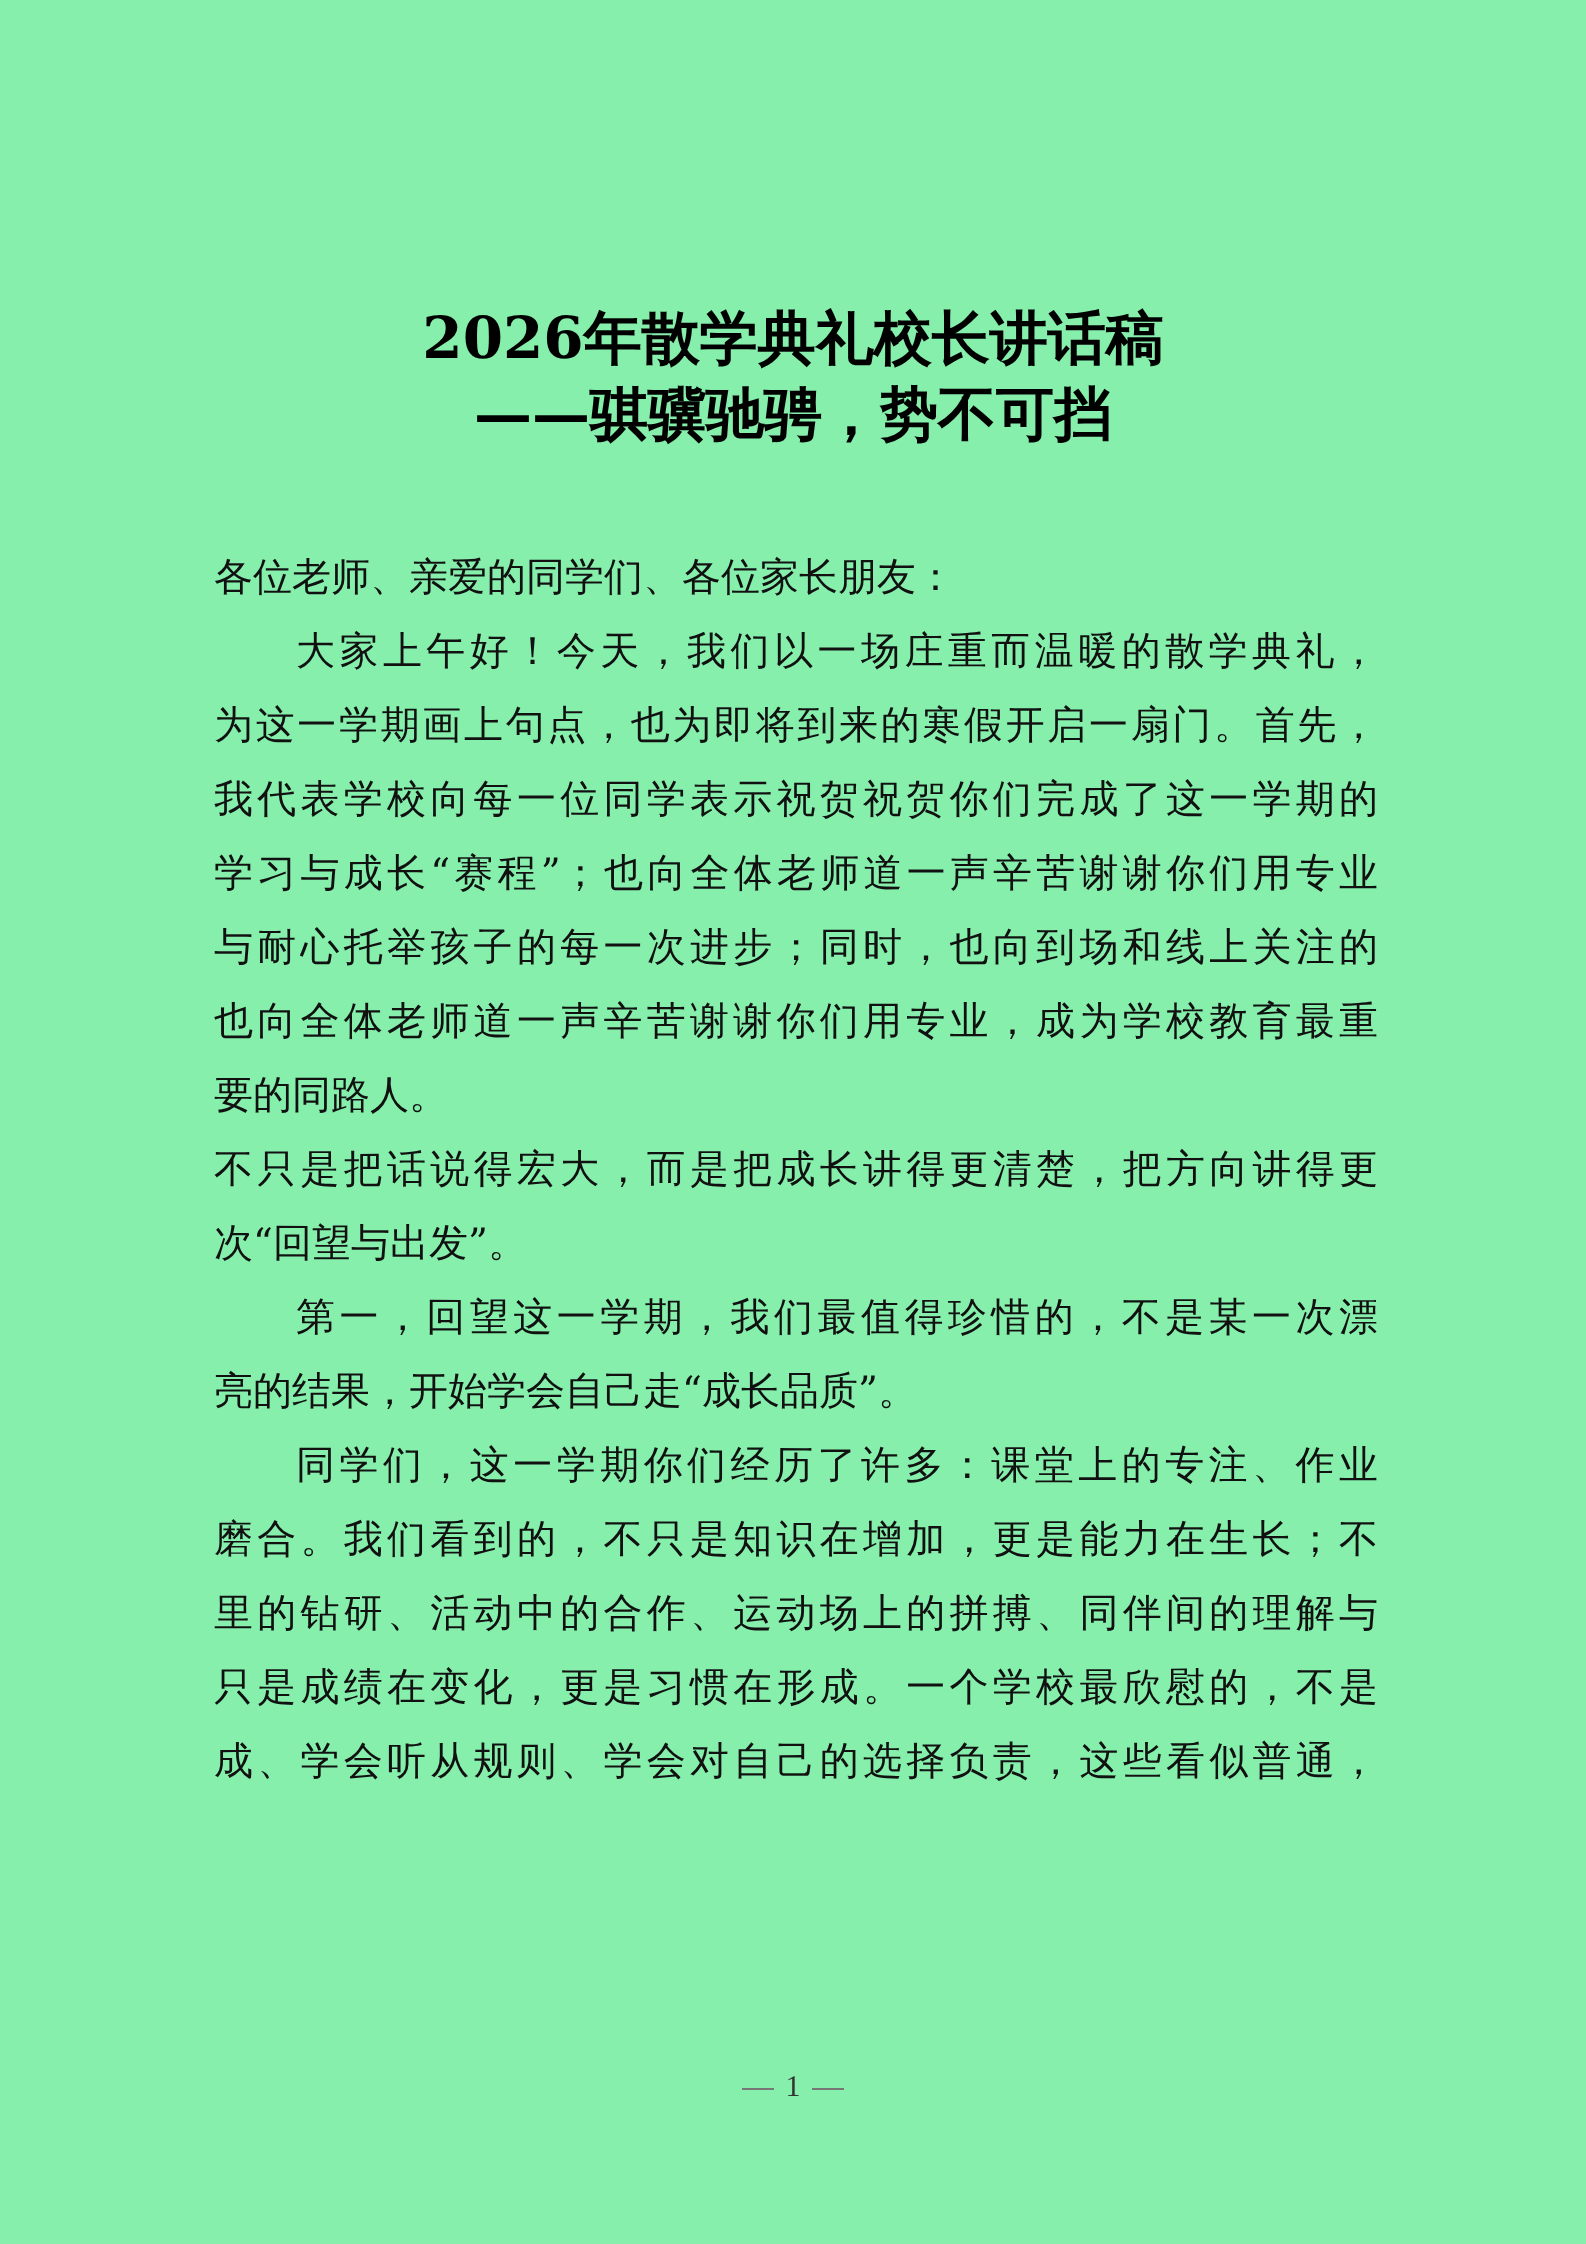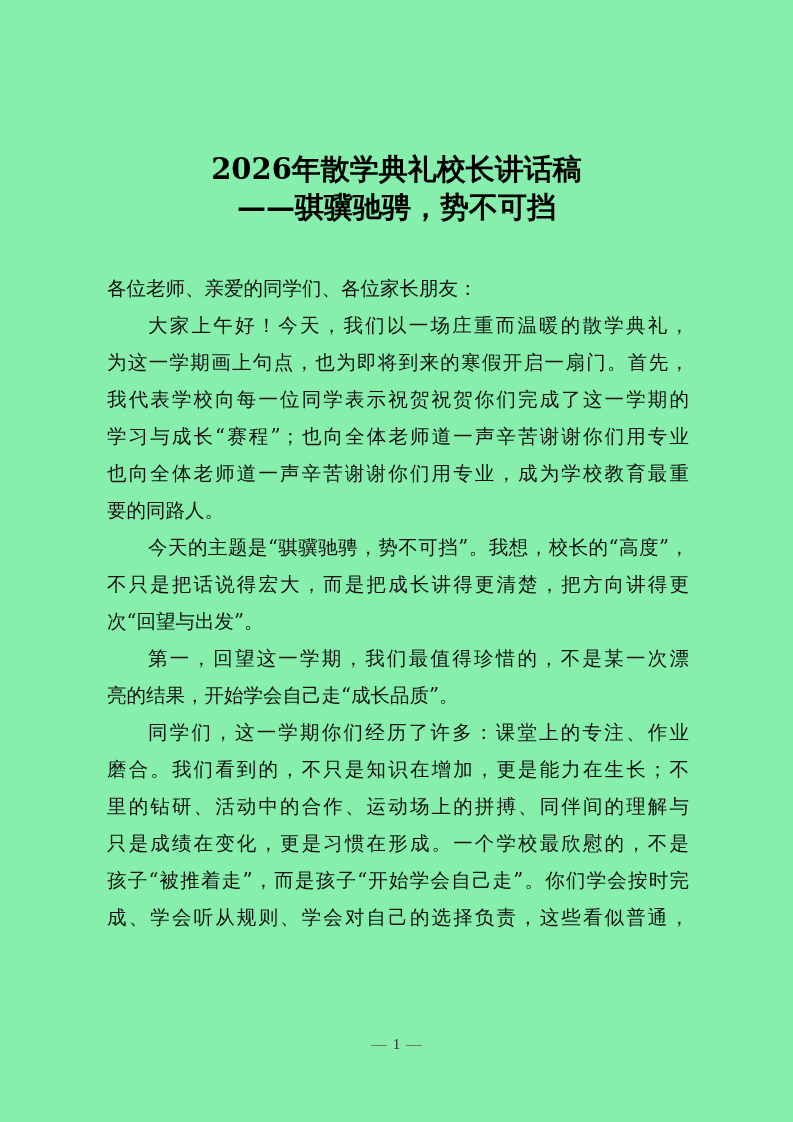--- a/index.html
+++ b/index.html
@@ -32,31 +32,30 @@
 <div class="page">
   <div class="title title1">2026年散学典礼校长讲话稿</div>
   <div class="title title2">——骐骥驰骋，势不可挡</div>
 
   <div class="body" id="body">
       <span class="line last">各位老师、亲爱的同学们、各位家长朋友：</span>
       <span class="line indent">大家上午好！今天，我们以一场庄重而温暖的散学典礼，</span>
       <span class="line">为这一学期画上句点，也为即将到来的寒假开启一扇门。首先，</span>
       <span class="line">我代表学校向每一位同学表示祝贺祝贺你们完成了这一学期的</span>
       <span class="line">学习与成长“赛程”；也向全体老师道一声辛苦谢谢你们用专业</span>
+      <span class="line">与耐心托举孩子的每一次进步；同时，也向到场和线上关注的</span>
       <span class="line">也向全体老师道一声辛苦谢谢你们用专业，成为学校教育最重</span>
       <span class="line last">要的同路人。</span>
-      <span class="line indent">今天的主题是“骐骥驰骋，势不可挡”。我想，校长的“高度”，</span>
       <span class="line">不只是把话说得宏大，而是把成长讲得更清楚，把方向讲得更</span>
       <span class="line last">次“回望与出发”。</span>
       <span class="line indent">第一，回望这一学期，我们最值得珍惜的，不是某一次漂</span>
       <span class="line last">亮的结果，开始学会自己走“成长品质”。</span>
       <span class="line indent">同学们，这一学期你们经历了许多：课堂上的专注、作业</span>
       <span class="line">磨合。我们看到的，不只是知识在增加，更是能力在生长；不</span>
       <span class="line">里的钻研、活动中的合作、运动场上的拼搏、同伴间的理解与</span>
       <span class="line">只是成绩在变化，更是习惯在形成。一个学校最欣慰的，不是</span>
-      <span class="line">孩子“被推着走”，而是孩子“开始学会自己走”。你们学会按时完</span>
       <span class="line">成、学会听从规则、学会对自己的选择负责，这些看似普通，</span>
     </div>
 
   <div class="footer">
     <span class="dash"></span><span>1</span><span class="dash"></span>
   </div>
 </div>
 
 </body></html>

